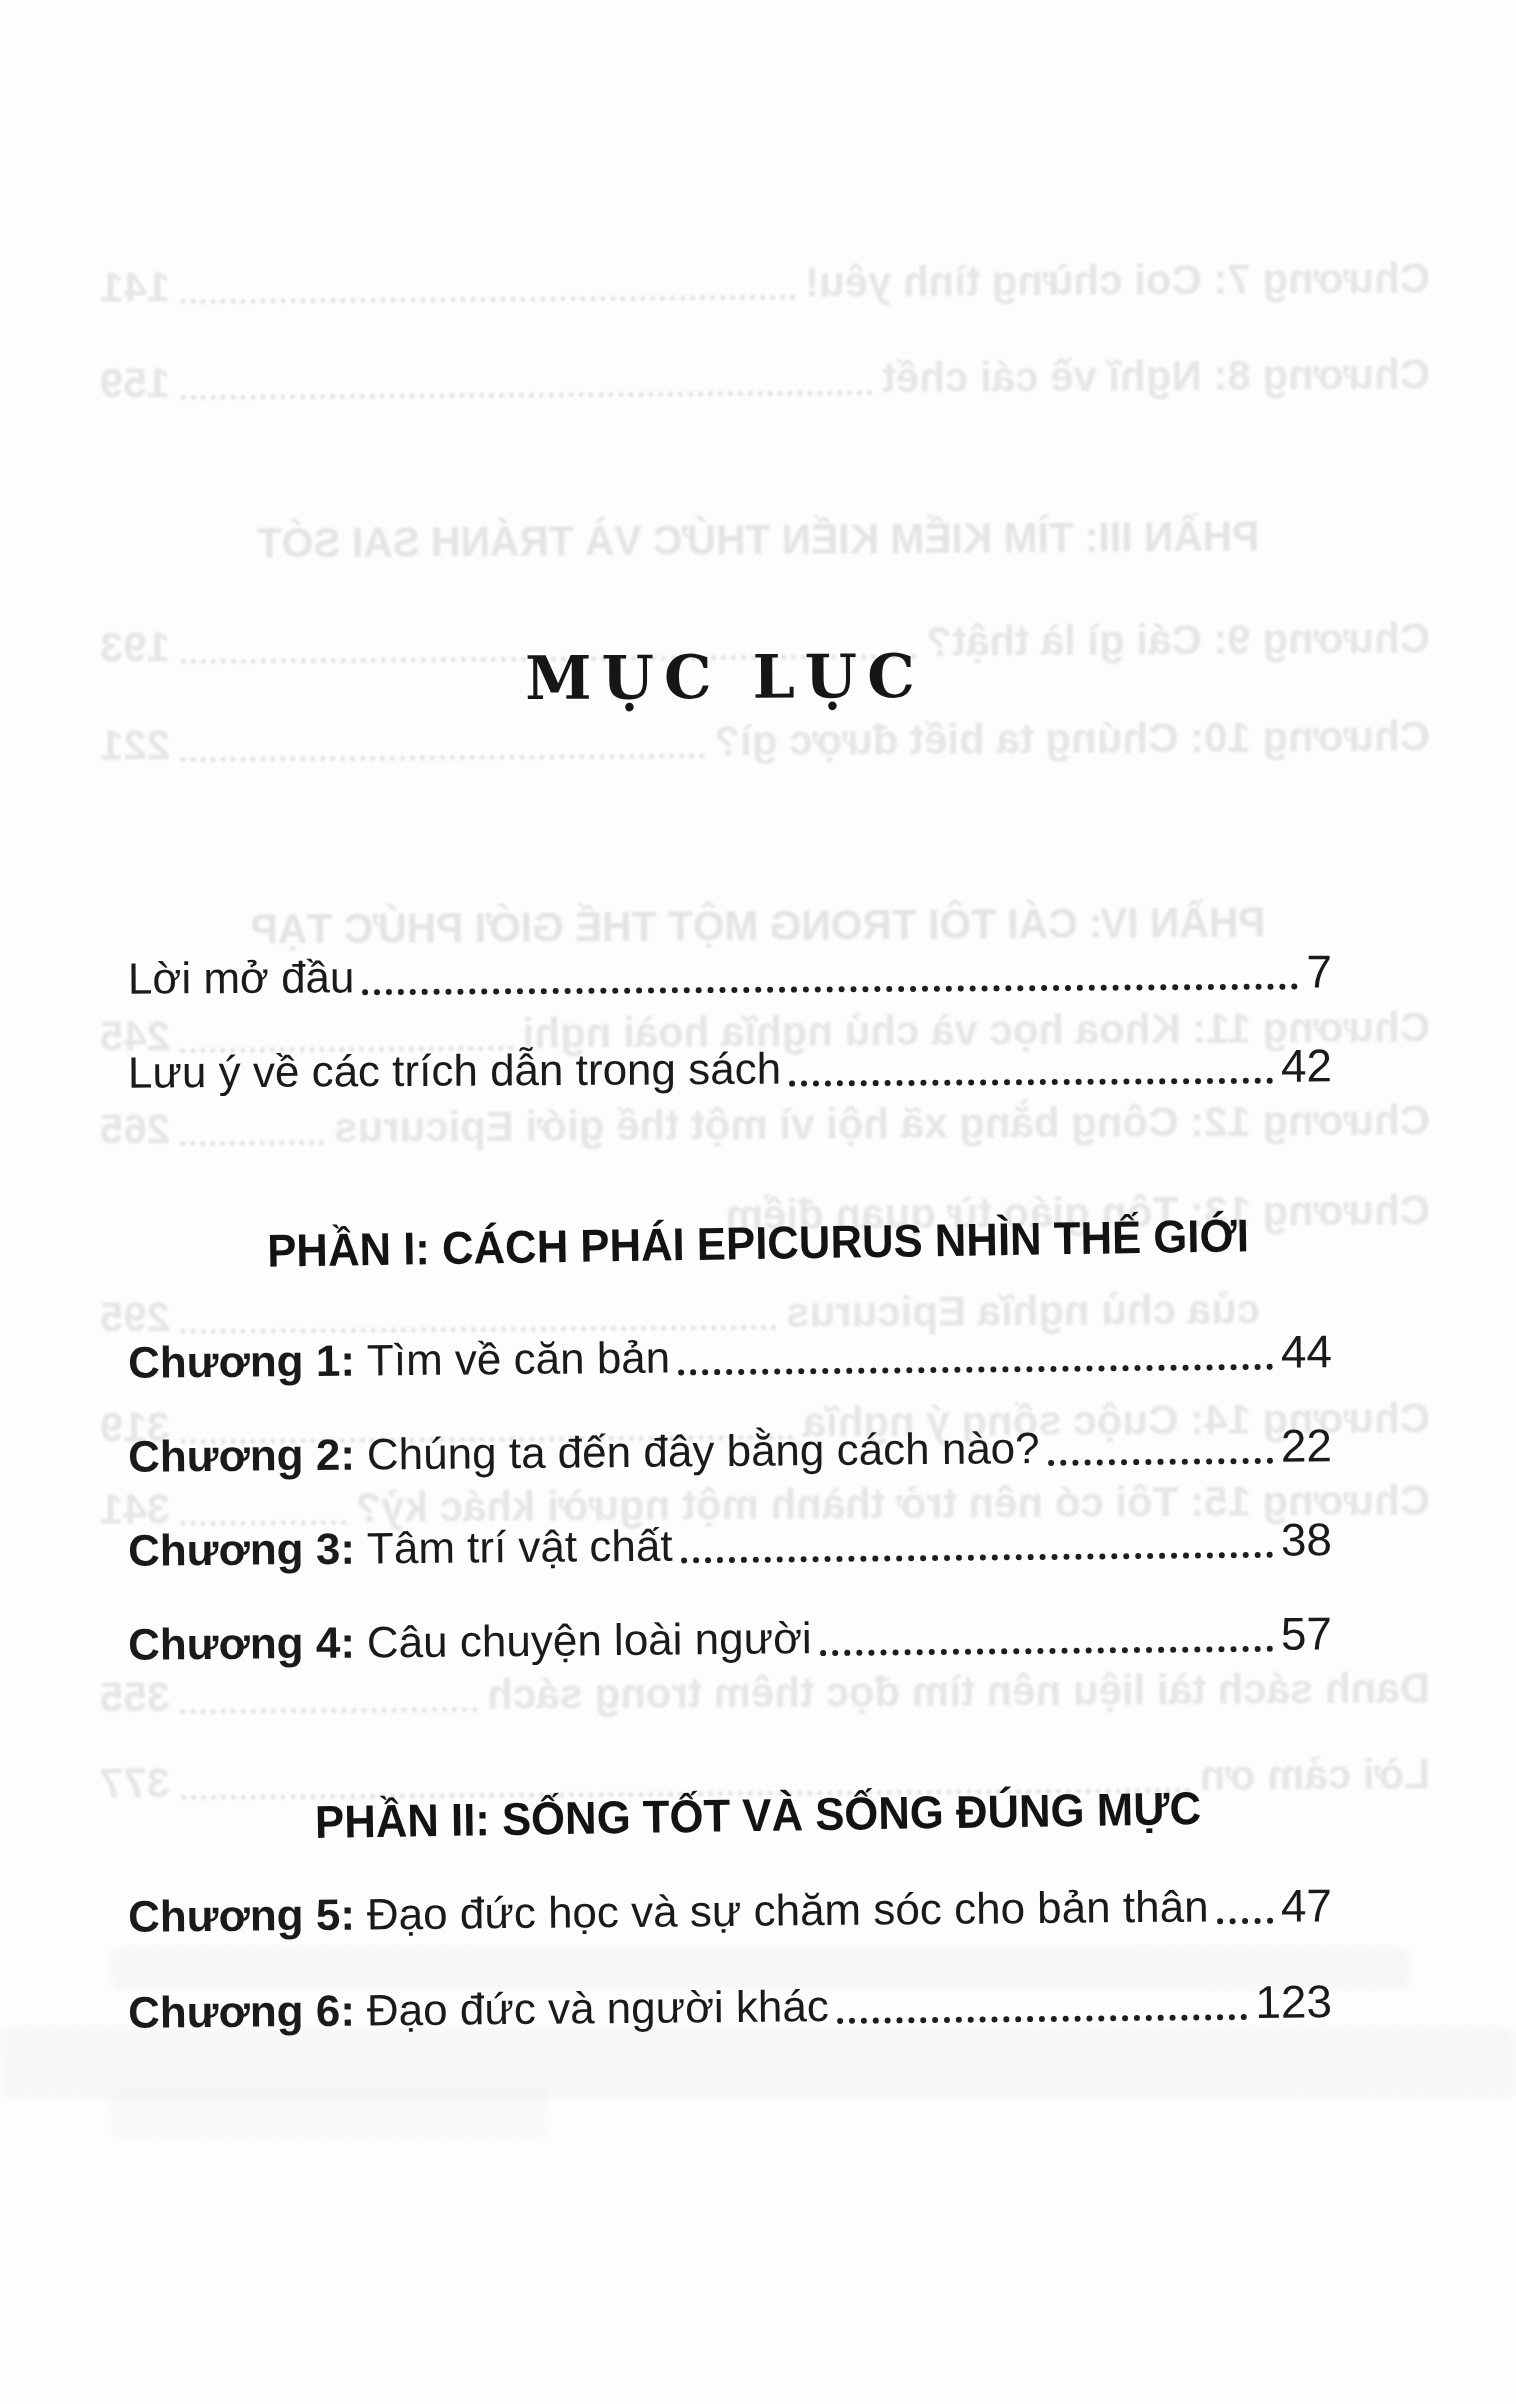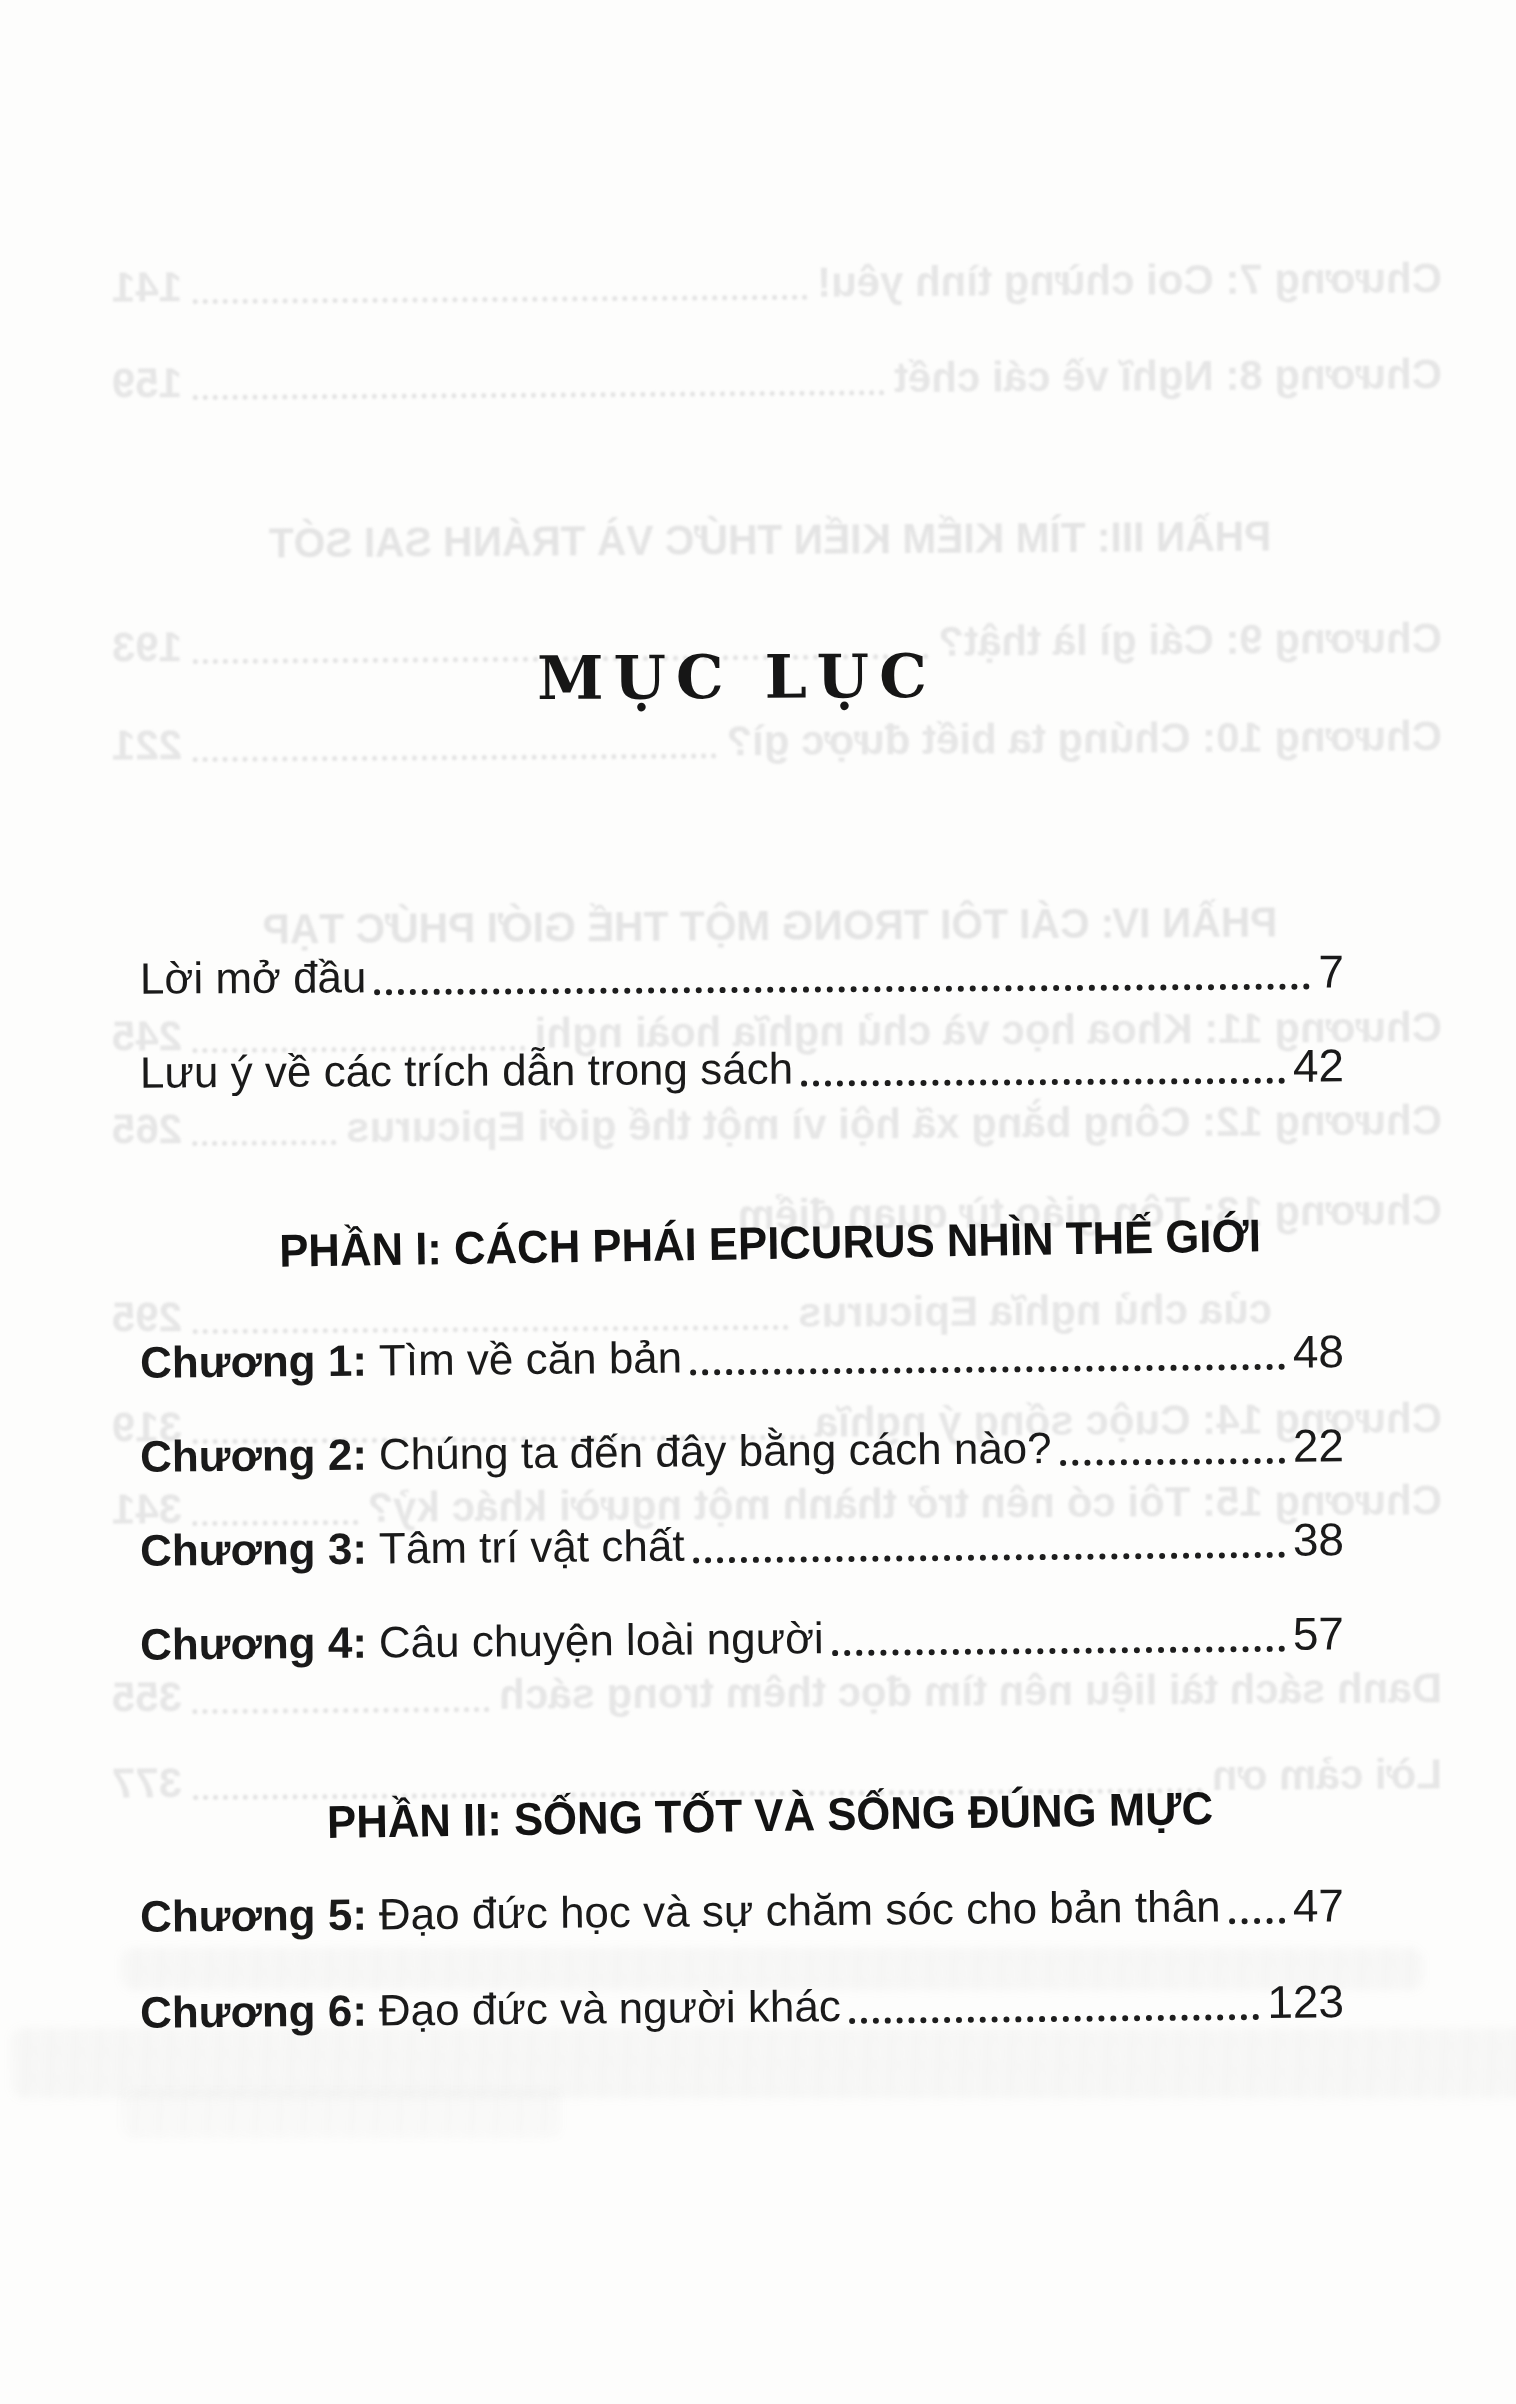--- a/index.html
+++ b/index.html
@@ -8,21 +8,20 @@
     width: 1516px;
     height: 2404px;
     background: #fdfdfc;
     font-family: "Liberation Sans", sans-serif;
     overflow: hidden;
   }
   .page {
     position: absolute;
     inset: 0;
     background: #fdfdfc;
-    margin-left: 12px;
   }
 
   
   .page-title {
     position: absolute;
     top: 642px;
     left: 0;
     width: 1450px;
     text-align: center;
     font-family: "DejaVu Serif", serif;
@@ -216,21 +215,21 @@
     <span class="leader"></span>
     <span class="pagenum">42</span>
   </div>
 
   <div class="section-heading" style="top:1216px">PHẦN I: CÁCH PHÁI EPICURUS NHÌN THẾ GIỚI</div>
 
   <div class="entry" style="top:1328px">
     <span class="prefix">Chương 1:</span>
     <span class="elabel">Tìm về căn bản</span>
     <span class="leader"></span>
-    <span class="pagenum">48</span>
+    <span class="pagenum">44</span>
   </div>
 
   <div class="entry" style="top:1422px">
     <span class="prefix">Chương 2:</span>
     <span class="elabel">Chúng ta đến đây bằng cách nào?</span>
     <span class="leader"></span>
     <span class="pagenum">22</span>
   </div>
 
   <div class="entry" style="top:1516px">

